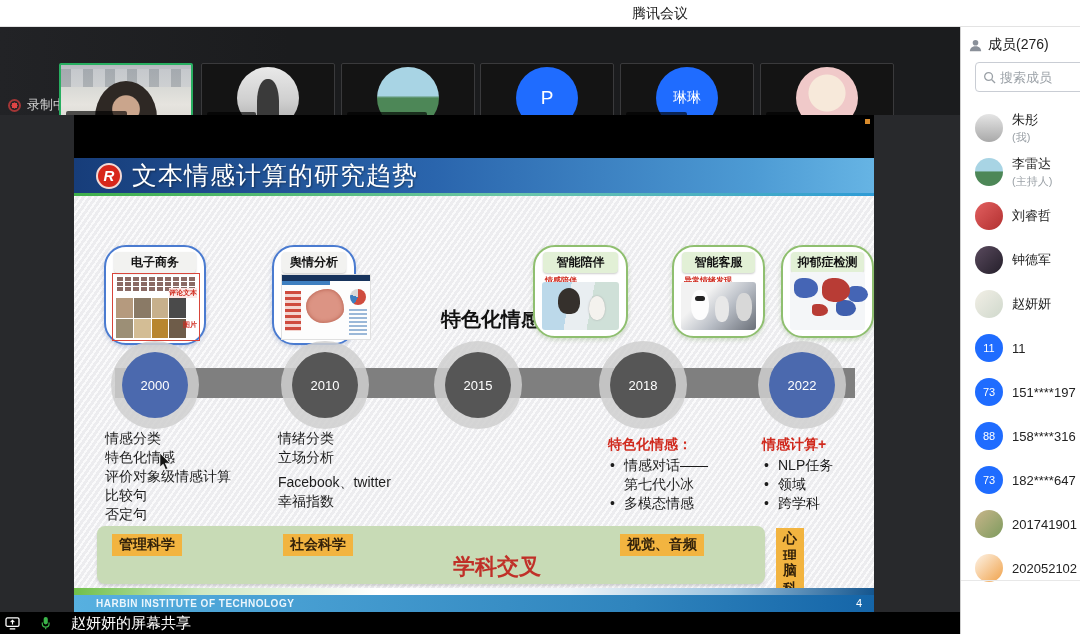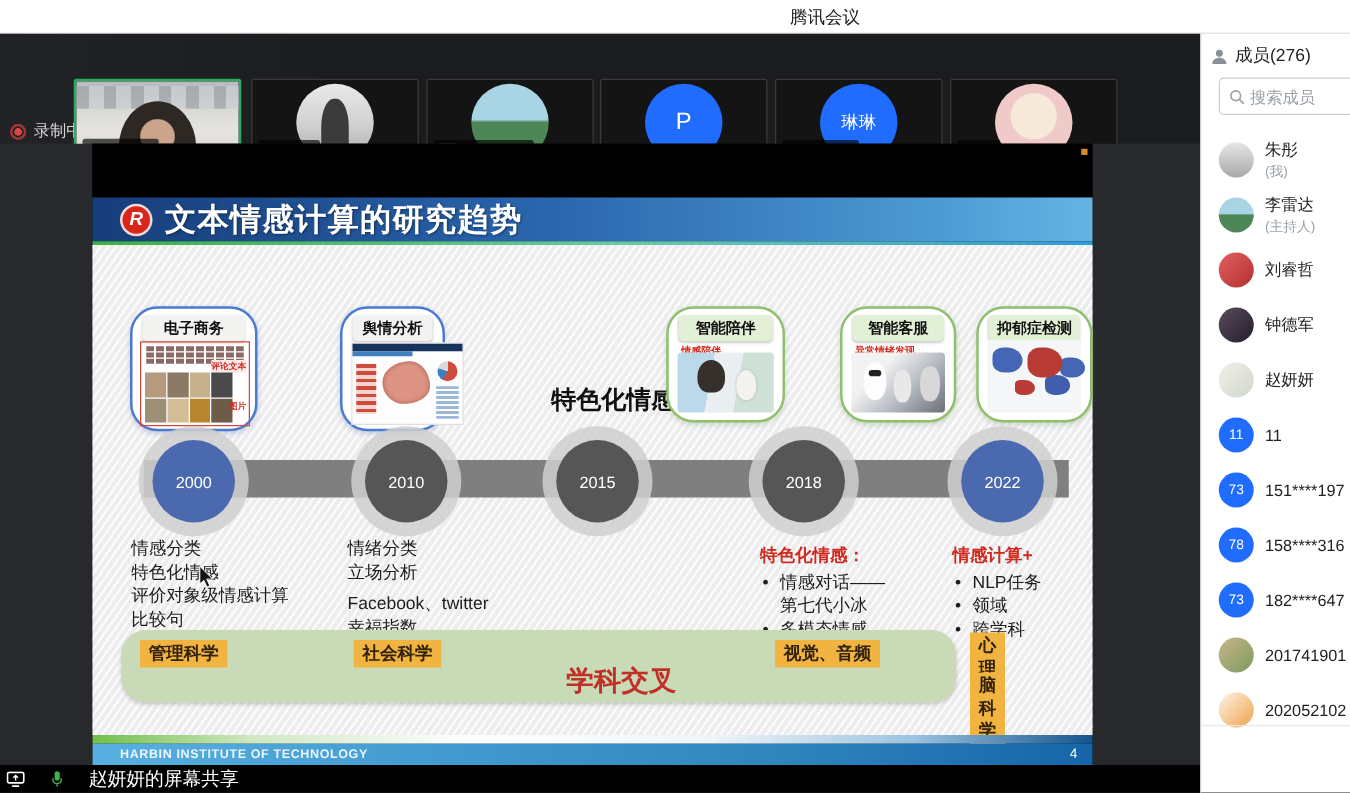--- a/index.html
+++ b/index.html
@@ -40,21 +40,21 @@
   
   #stage { position:absolute; left:0; top:115px; width:960px; height:497px; background:#28292c; }
   #screen { position:absolute; left:74px; top:0; width:800px; height:497px; background:#000; }
   #topband { position:absolute; left:0; top:0; width:800px; height:43px; background:#000; }
   #orangedot { position:absolute; right:4px; top:4px; width:5px; height:5px; background:#d98b2b; }
   #shead { position:absolute; left:0; top:43px; width:800px; height:35px;
            background:linear-gradient(90deg,#173d7a 0%,#2a65ad 45%,#4d9bd4 85%,#66b4e4 100%);
            display:flex; align-items:center; }
   #hitlogo { width:26px; height:26px; margin-left:22px; border-radius:50%; background:#d8261a; border:2px solid #f3d9d5;
              color:#fff; font-weight:bold; font-style:italic; font-size:15px; display:flex; align-items:center; justify-content:center; }
-  #stitle { color:#fff; font-weight:bold; font-size:25px; margin-left:10px; letter-spacing:1px;
+  #stitle { color:#fff; font-weight:normal; font-size:25px; margin-left:10px; letter-spacing:1px;
             text-shadow:1px 1px 2px rgba(0,0,0,.4); }
   #gline { position:absolute; left:0; top:78px; width:800px; height:3px;
            background:linear-gradient(90deg,#3fae49,#6cc7a9 55%,#2e9bd6); }
   #sbody { position:absolute; left:0; top:81px; width:800px; height:392px; background:#f2f2f4;
            background-image:repeating-linear-gradient(125deg,rgba(255,255,255,.65) 0 2px,rgba(226,226,230,.35) 2px 5px); }
   #sswoosh { position:absolute; left:0; top:473px; width:800px; height:7px;
              background:linear-gradient(100deg,#6fbf49 0%,#cfe8c2 16%,#ffffff 38%,#eef4f8 62%,#9cc3df 82%,#14558e 100%); }
   #sfoot { position:absolute; left:0; top:480px; width:800px; height:17px;
            background:linear-gradient(90deg,#57b0e0,#2f84bd 70%,#1565a8); }
   #sfoot .org { position:absolute; left:22px; top:3px; font-size:10px; font-weight:bold; color:#eaf5fc; letter-spacing:.5px; }
@@ -124,21 +124,21 @@
   .col { position:absolute; font-size:14px; color:#1c1c1c; line-height:19px; white-space:nowrap; }
   .c1 { left:31px; top:233px; } .c2 { left:204px; top:233px; }
   .c2 .gap { height:6px; }
   .c3 { left:534px; top:239px; } .c4 { left:688px; top:239px; }
   .rtitle { color:#d02a1e; font-weight:bold; margin-bottom:2px; }
   .bl { padding-left:16px; position:relative; }
   .bl:before { content:"•"; position:absolute; left:2px; color:#1c1c1c; }
   .bl.cont:before { content:""; }
 
   
-  .band { position:absolute; left:23px; top:308px; width:668px; height:58px; background:#c8dbb6; border-radius:20px;
+  .band { position:absolute; left:23px; top:330px; width:668px; height:58px; background:#c8dbb6; border-radius:8px;
           box-shadow:0 2px 3px rgba(0,0,0,.15); }
   .ylab { position:absolute; background:#f2b440; color:#33220a; font-weight:bold; font-size:14px; padding:2px 7px; }
   .y1 { left:15px; top:8px; } .y2 { left:186px; top:8px; } .y3 { left:523px; top:8px; }
   .y4 { left:679px; top:2px; } .y5 { left:679px; top:34px; }
   .cross { position:absolute; left:320px; top:26px; width:160px; text-align:center;
            color:#c03028; font-weight:bold; font-size:22px; }
 
   
   #cursor { position:absolute; left:158px; top:338px; }
 
@@ -454,21 +454,21 @@
             <div class="mname">11</div>
           </div>
       </div>
       <div class="mrow">
         <div class="mav mavb">73</div>
         <div class="mtext">
             <div class="mname">151****197</div>
           </div>
       </div>
       <div class="mrow">
-        <div class="mav mavb">78</div>
+        <div class="mav mavb">88</div>
         <div class="mtext">
             <div class="mname">158****316</div>
           </div>
       </div>
       <div class="mrow">
         <div class="mav mavb">73</div>
         <div class="mtext">
             <div class="mname">182****647</div>
           </div>
       </div>

